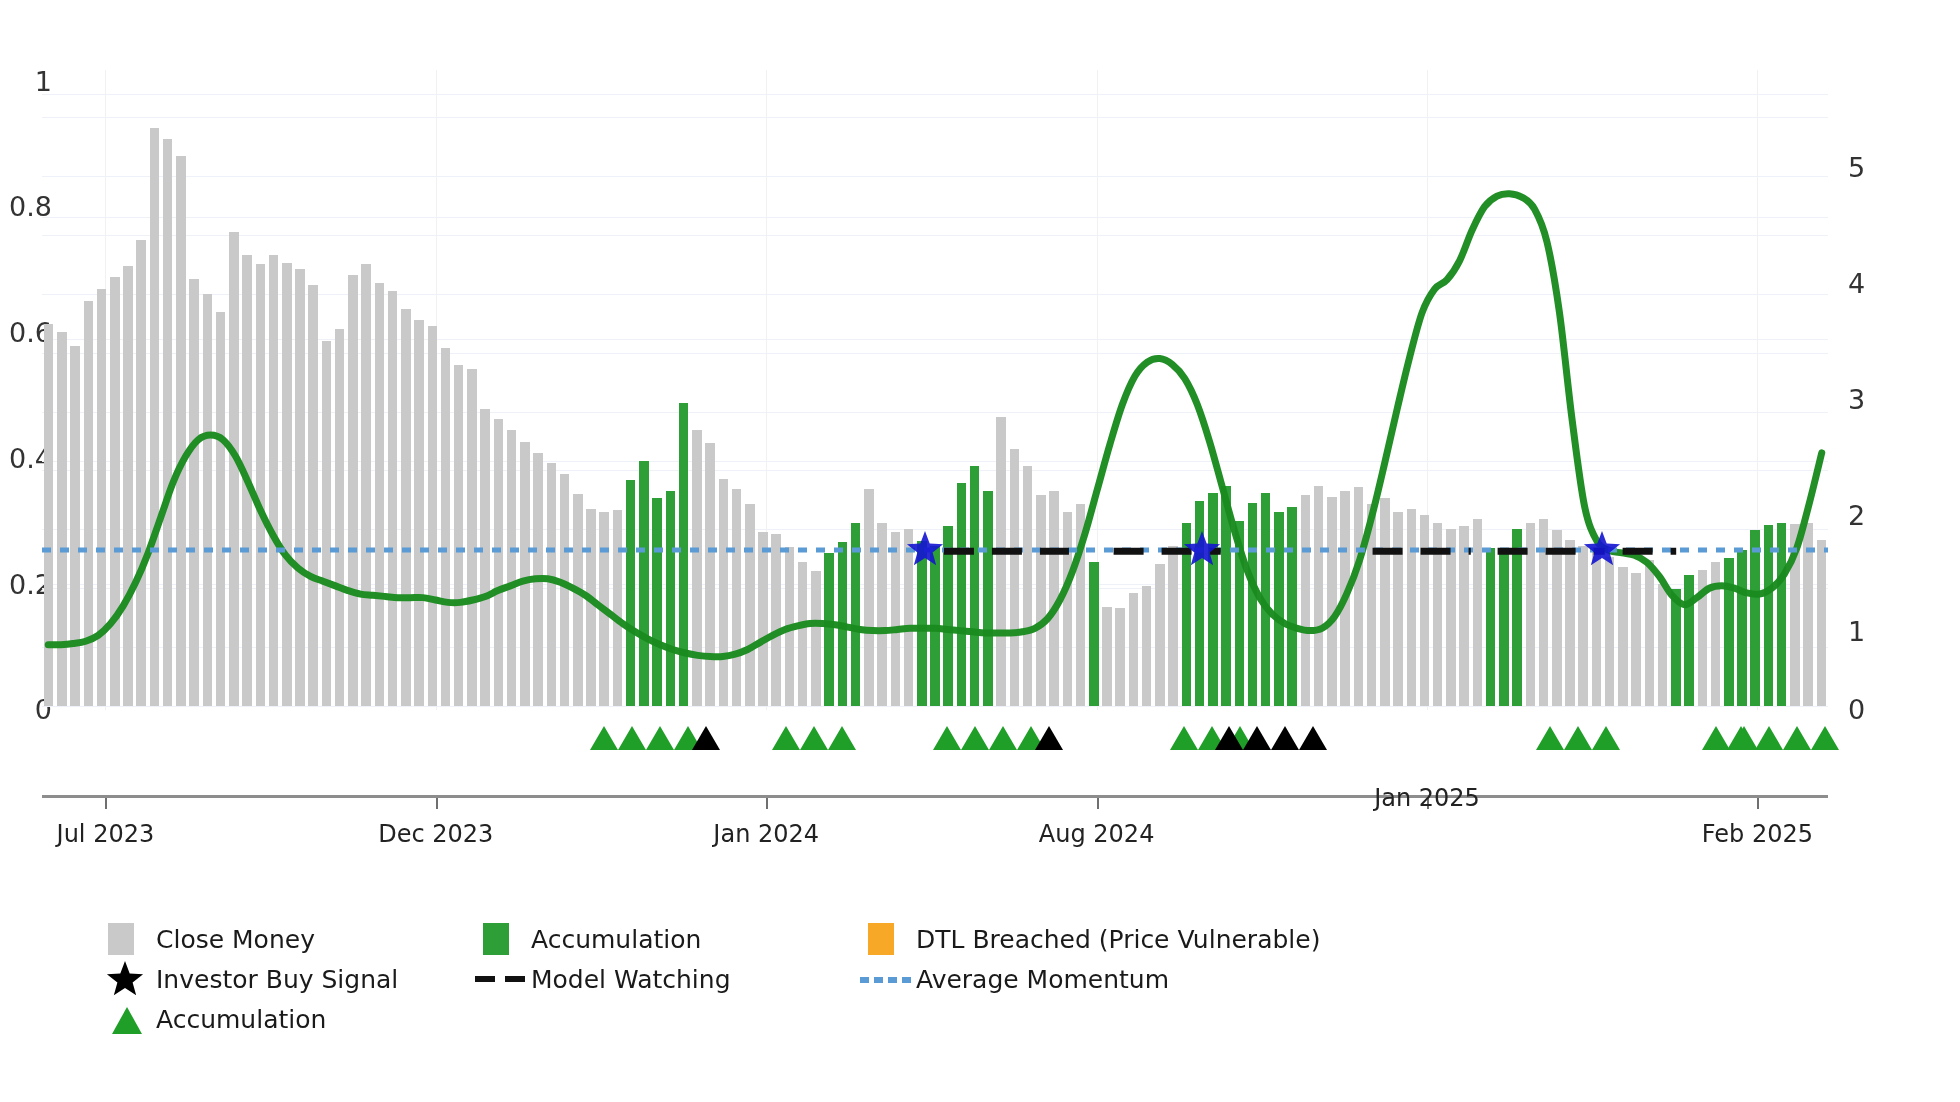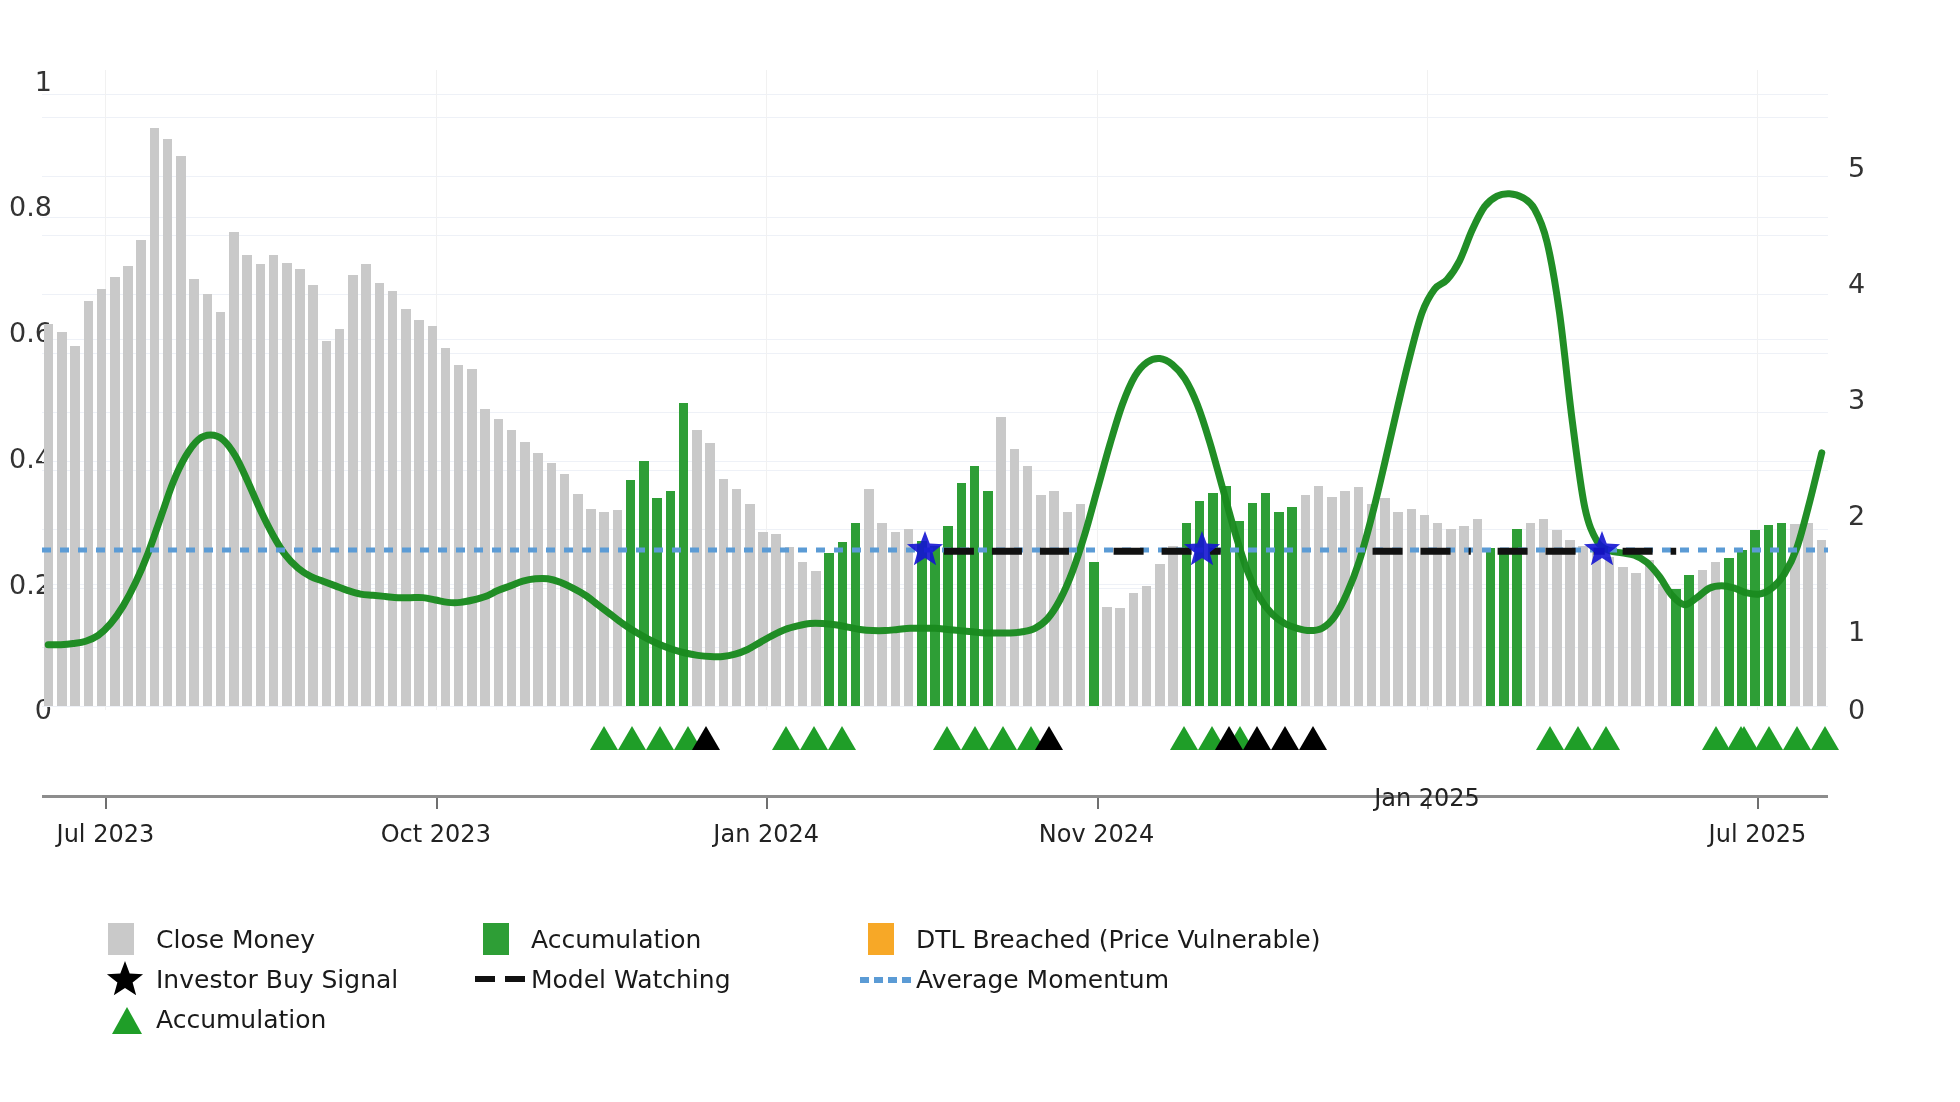--- a/index.html
+++ b/index.html
@@ -257,25 +257,25 @@
   <div id="xticks">
       <div class="xtick" style="left: 105.403px; top: 798px;"></div>
       <div class="xtick" style="left: 435.813px; top: 798px;"></div>
       <div class="xtick" style="left: 766.223px; top: 798px;"></div>
       <div class="xtick" style="left: 1096.63px; top: 798px;"></div>
       <div class="xtick" style="left: 1427.04px; top: 798px;"></div>
       <div class="xtick" style="left: 1757.45px; top: 798px;"></div>
     </div>
   <div id="xlabels">
       <div class="xlabel" style="left: 5.403px; top: 820px;">Jul 2023</div>
-      <div class="xlabel" style="left: 335.813px; top: 820px;">Oct 2023</div>
+      <div class="xlabel" style="left: 335.813px; top: 820px;">Dec 2023</div>
       <div class="xlabel" style="left: 666.223px; top: 820px;">Jan 2024</div>
-      <div class="xlabel" style="left: 996.633px; top: 820px;">Nov 2024</div>
+      <div class="xlabel" style="left: 996.633px; top: 820px;">Aug 2024</div>
       <div class="xlabel" style="left: 1327.04px; top: 784px;">Jan 2025</div>
-      <div class="xlabel" style="left: 1657.45px; top: 820px;">Jul 2025</div>
+      <div class="xlabel" style="left: 1657.45px; top: 820px;">Feb 2025</div>
     </div>
 
   <div id="markers">
       <div class="tri green" style="left: 547.668px;"></div>
       <div class="tri green" style="left: 575.668px;"></div>
       <div class="tri green" style="left: 603.668px;"></div>
       <div class="tri green" style="left: 631.668px;"></div>
       <div class="tri green" style="left: 729.552px;"></div>
       <div class="tri green" style="left: 757.552px;"></div>
       <div class="tri green" style="left: 785.552px;"></div>

